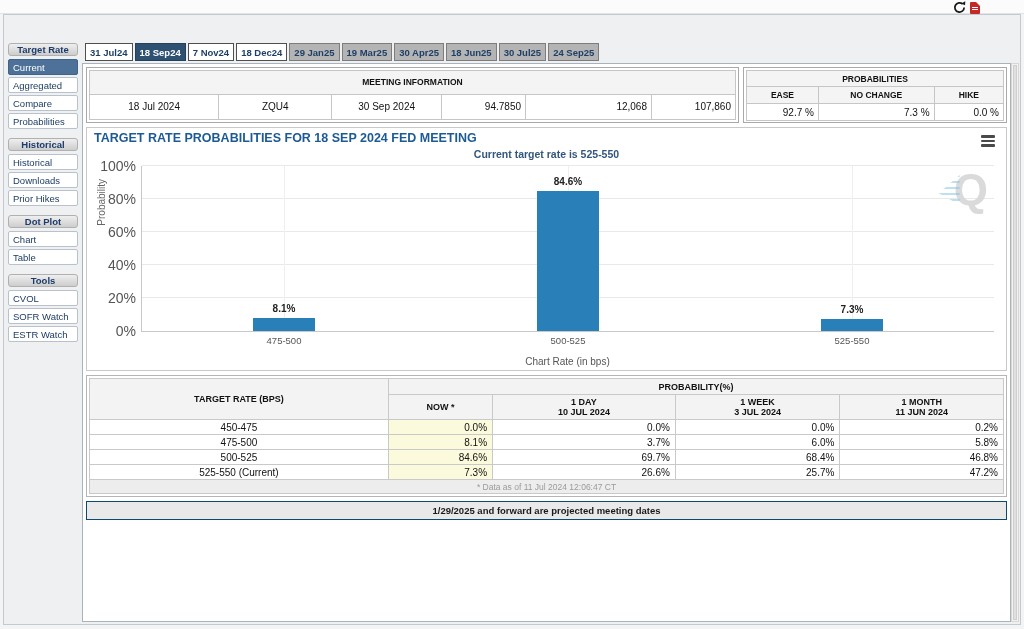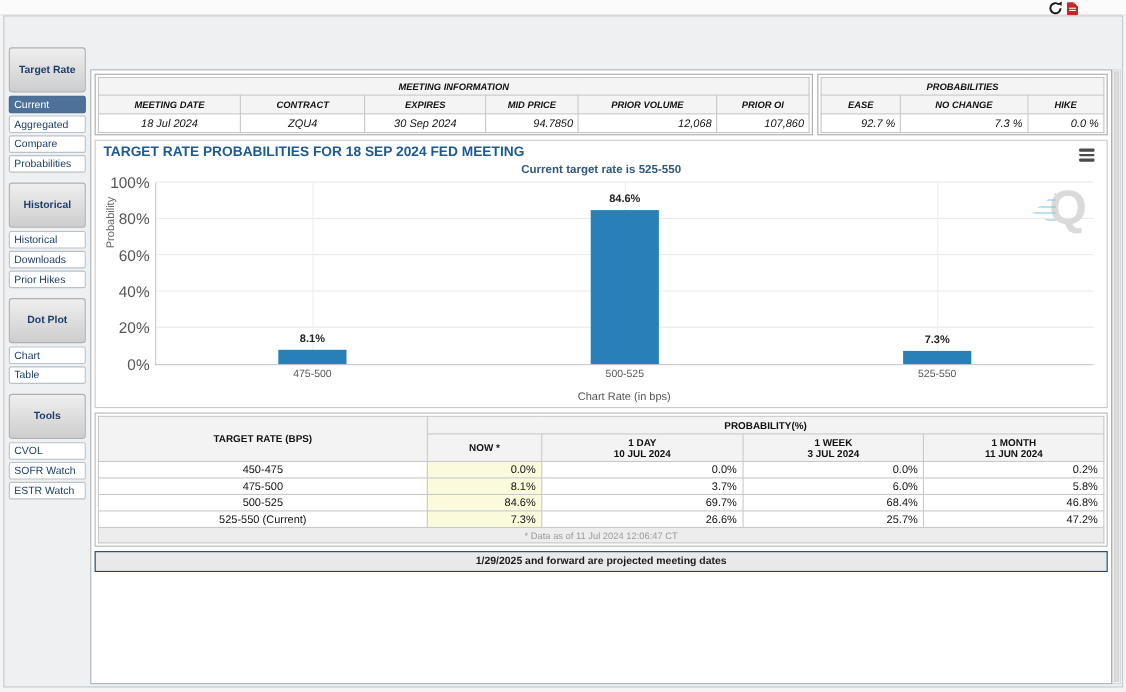--- a/index.html
+++ b/index.html
@@ -19,39 +19,39 @@
   .pdf-icon:after { content:""; position:absolute; left:2px; top:5px; width:6px; height:1px; background:#fff; box-shadow:0 2px 0 #fff; }
 
   
   .app { position:absolute; left:3px; top:14px; width:1018px; height:611px; background:#eef0f1; border:1px solid #c2c9d0; }
   .titlebar { position:absolute; top:0; left:0; right:0; height:17px; background:var(--titlebar,#567695); color:#fff;
               font-size:10.5px; font-weight:bold; display:flex; align-items:center; padding:0 7px; }
   .titlebar .tw { margin-left:auto; display:flex; align-items:center; cursor:pointer; }
 
   
   .sidebar { position:absolute; left:3px; top:28px; width:72px; }
-  .side-header { margin:9px 1px 3px; padding:14px 0; text-align:center; font-size:9.5px; font-weight:bold; color:#1d3c6b;
+  .side-header { margin:9px 1px 3px; padding:0 0; text-align:center; font-size:9.5px; font-weight:bold; color:#1d3c6b;
                  background:linear-gradient(#efefef,#cdcdcd); border:1px solid #b0b0b0; border-radius:3px; }
   .side-header.first { margin-top:0; }
   .side-item { margin:0 1px 2px; padding:1.5px 4px; font-size:9.5px; color:#16365f; background:#fff;
                border:1px solid #b9c2cc; border-radius:2px; cursor:pointer; line-height:11px; }
   .side-item.sel { background:var(--sidebar_selected,#4d7198); border-color:#3f638a; color:#fff; }
 
   
   .tabstrip { position:absolute; left:81px; top:28px; display:flex; gap:2px; }
   .tab { font-size:9.5px; font-weight:bold; color:var(--tab_text,#1e3f66); background:#fff; border:1px solid #4f4f4f;
          padding:2.5px 4px; cursor:pointer; white-space:nowrap; }
   .tab-active { background:var(--tab_active,#2e5172); color:#fff; border-color:#24405a; }
   .tab-projected { background:#b4b4b4; border-color:#7d7d7d; }
 
   
   .main { position:absolute; left:78px; top:48px; width:929px; height:559px; background:#fff; border:1px solid #a8b2bb; padding:3px; }
 
   
-  .info-row { display:flex; gap:4px; height:56px; margin-bottom:4px;font-style:italic; }
+  .info-row { display:flex; gap:4px; height:56px; margin-bottom:4px; }
   .tbl-wrap { border:1px solid #a9a9a9; padding:2px; background:#fff; }
   .tbl-wrap.meeting { width:653px; }
   .tbl-wrap.probs { flex:1; }
   table.info { width:100%; height:100%; border-collapse:collapse; table-layout:fixed; }
   table.info th, table.info td { border:1px solid #c6c6c6; font-size:8.5px; overflow:hidden; white-space:nowrap; }
   table.info th { background:#f4f4f4; font-weight:bold; color:#111; }
   table.info td { font-size:10px; background:#fff; padding:0 4px; }
   td.c { text-align:center; } td.r { text-align:right; }
 
   
@@ -128,46 +128,50 @@
     <div class="side-header">Dot Plot</div>
     <div class="side-item">Chart</div>
     <div class="side-item">Table</div>
 
     <div class="side-header">Tools</div>
     <div class="side-item">CVOL</div>
     <div class="side-item">SOFR Watch</div>
     <div class="side-item">ESTR Watch</div>
   </div>
 
+  <div class="tabstrip">
+    <div class="tab">31 Jul24</div>
+    <div class="tab tab-active">18 Sep24</div>
+    <div class="tab">7 Nov24</div>
+    <div class="tab">18 Dec24</div>
+    <div class="tab tab-projected">29 Jan25</div>
+    <div class="tab tab-projected">19 Mar25</div>
+    <div class="tab tab-projected">30 Apr25</div>
+    <div class="tab tab-projected">18 Jun25</div>
+    <div class="tab tab-projected">30 Jul25</div>
+    <div class="tab tab-projected">24 Sep25</div>
+  </div>
 
   <div class="main">
 
     <div class="info-row">
       <div class="tbl-wrap meeting">
         <table class="info">
           <colgroup>
               <col style="width:20%">
               <col style="width:17.5%">
               <col style="width:17%">
               <col style="width:13%">
               <col style="width:19.5%">
               <col style="width:13%">
             </colgroup>
           <tbody>
               <tr>
                 <th colspan="6" style="height:16px;">MEETING INFORMATION</th>
               </tr>
-          <tr style="height:17px;">
-            <th>MEETING DATE</th>
-            <th>CONTRACT</th>
-            <th>EXPIRES</th>
-            <th>MID PRICE</th>
-            <th>PRIOR VOLUME</th>
-            <th>PRIOR OI</th>
-          </tr>
           <tr style="height:17px;">
             <td class="c">18 Jul 2024</td>
             <td class="c">ZQU4</td>
             <td class="c">30 Sep 2024</td>
             <td class="r">94.7850</td>
             <td class="r">12,068</td>
             <td class="r">107,860</td>
           </tr>
         </tbody>
           </table>

